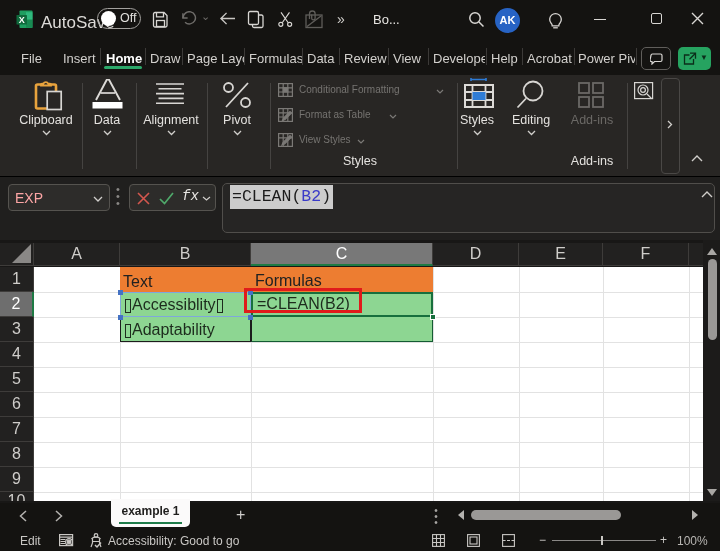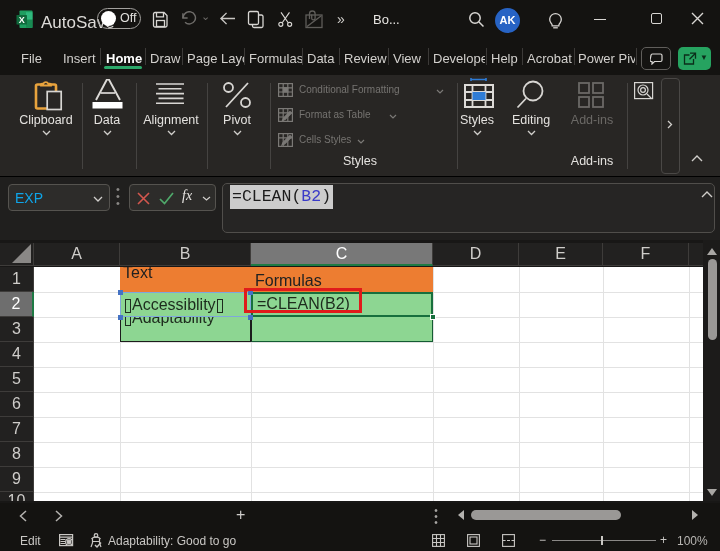--- a/index.html
+++ b/index.html
@@ -209,21 +209,21 @@
     </svg>
     <div class="glabel" style="left:299px;top:34px">Format as Table</div>
     <svg class="abs" style="left:389px;top:39px" width="8" height="5" viewBox="0 0 8 5" fill="none" stroke="#7b7976" stroke-width="1.2">
         <path d="M1 1 L4 4 L7 1"></path>
       </svg>
     <svg class="abs" style="left:278px;top:58px" width="16" height="14" viewBox="0 0 16 14" fill="none" stroke="#7b7976" stroke-width="1.2">
       <rect x="0.6" y="0.6" width="13.8" height="12.8"></rect>
       <path d="M0.6 4.8 h13.8 M5.2 0.6 v12.8 M9.8 0.6 v12.8"></path>
       <path d="M13.5 4 L6.5 11 l-2.5 1 l1 -2.5 L12 2.5 z" fill="#7b7976"></path>
     </svg>
-    <div class="glabel" style="left:299px;top:59px">Cells Styles</div>
+    <div class="glabel" style="left:299px;top:59px">View Styles</div>
     <svg class="abs" style="left:357px;top:64px" width="8" height="5" viewBox="0 0 8 5" fill="none" stroke="#7b7976" stroke-width="1.2">
         <path d="M1 1 L4 4 L7 1"></path>
       </svg>
     <div class="rlabel" style="left:325px;top:79px;width:70px">Styles</div>
     <div class="rsep" style="left:457px"></div>
 
     <svg class="abs" style="left:463px;top:2px" width="31" height="31" viewBox="0 0 31 31">
       <path d="M8 2.5 h15 M8 1 v3 M23 1 v3" stroke="#2e7cd6" stroke-width="1.6" fill="none"></path>
       <rect x="2" y="8" width="28" height="22" fill="none" stroke="#dcdad7" stroke-width="2"></rect>
       <path d="M2 15 h28 M2 23 h28 M9.5 8 v22 M22.5 8 v22" stroke="#dcdad7" stroke-width="1.8"></path>
@@ -264,35 +264,35 @@
         <path d="M1 1 L4.5 4.5 L1 8"></path>
       </svg>
     <div class="rlabel" style="left:557px;top:79px;width:70px">Add-ins</div>
     <svg class="abs" style="left:691px;top:80px" width="12" height="7" viewBox="0 0 12 7" fill="none" stroke="#d0cecb" stroke-width="1.4">
         <path d="M1 6 L6 1 L11 6"></path>
       </svg>
   </div>
   <div class="abs" id="fbar">
 
     <div class="abs" style="left:8px;top:7px;width:102px;height:27px;background:#2d2c2a;border:1px solid #55534f;border-radius:4px;">
-      <div class="abs" style="left:6px;top:5px;font-size:14px;color:#0ea5e9">EXP</div>
+      <div class="abs" style="left:6px;top:5px;font-size:14px;color:#fca5a5">EXP</div>
       <svg class="abs" style="left:84px;top:11px" width="10" height="6" viewBox="0 0 10 6" fill="none" stroke="#d0cecb" stroke-width="1.3">
           <path d="M1 1 L5 5 L9 1"></path>
         </svg>
     </div>
     <div class="abs" style="left:116px;top:9px;color:#8a8886;font-size:11px;line-height:7px;width:4px;text-align:center">•<br>•<br>•</div>
 
     <div class="abs" style="left:129px;top:7px;width:87px;height:27px;background:#2d2c2a;border:1px solid #55534f;border-radius:4px;">
       <svg class="abs" style="left:7px;top:7px" width="13" height="13" viewBox="0 0 13 13" fill="none" stroke="#d4574e" stroke-width="1.6">
           <path d="M1 1 L12 12 M12 1 L1 12"></path>
         </svg>
       <svg class="abs" style="left:29px;top:7px" width="15" height="13" viewBox="0 0 15 13" fill="none" stroke="#4fa86a" stroke-width="1.7">
           <path d="M1 7 L5.5 11.5 L14 1"></path>
         </svg>
-      <div class="abs" style="left:52px;top:3px;font-size:14px;font-style:italic;color:#e8e6e3;font-family:Liberation Serif, serif"><i>f</i>x</div>
+      <div class="abs" style="left:52px;top:3px;font-size:14px;font-style:italic;color:#e8e6e3;font-family:Liberation Mono, monospace"><i>f</i>x</div>
       <svg class="abs" style="left:72px;top:11px" width="9" height="5" viewBox="0 0 9 5" fill="none" stroke="#d0cecb" stroke-width="1.2">
           <path d="M1 1 L4.5 4 L8 1"></path>
         </svg>
     </div>
 
     <div class="abs" style="left:222px;top:6px;width:493px;height:50px;background:#262524;border:1px solid #504e4b;border-radius:5px;">
       <div class="abs" style="left:7px;top:1px;background:#cccccc;padding:2px 2px 2px 2px;line-height:20px;font-family:'Liberation Mono',monospace;font-size:16.5px;color:#1c1c1c;">=CLEAN(<span style="color:#3a3ac8">B2</span>)</div>
       <svg class="abs" style="left:478px;top:7px" width="12" height="7" viewBox="0 0 12 7" fill="none" stroke="#d0cecb" stroke-width="1.4">
           <path d="M1 6 L6 1 L11 6"></path>
         </svg>
@@ -334,24 +334,24 @@
     <div class="ghl" style="left:34px;top:52px;width:669px"></div>
     <div class="ghl" style="left:34px;top:77px;width:669px"></div>
     <div class="ghl" style="left:34px;top:102px;width:669px"></div>
     <div class="ghl" style="left:34px;top:127px;width:669px"></div>
     <div class="ghl" style="left:34px;top:152px;width:669px"></div>
     <div class="ghl" style="left:34px;top:177px;width:669px"></div>
     <div class="ghl" style="left:34px;top:202px;width:669px"></div>
     <div class="ghl" style="left:34px;top:227px;width:669px"></div>
     <div class="ghl" style="left:34px;top:252px;width:669px"></div>
 
-    <div class="cell" style="left:120px;top:27px;width:131px;height:25px;background:#ED7D31;padding-bottom:10px;color:#212121">Text</div>
+    <div class="cell" style="left:120px;top:27px;width:131px;height:25px;background:#ED7D31;padding-bottom:1px;color:#212121">Text</div>
     <div class="cell" style="left:251px;top:27px;width:182px;height:25px;background:#ED7D31;padding-bottom:2px;padding-left:4px;color:#212121">Formulas</div>
     <div class="cell" style="left:120px;top:52px;width:131px;height:25px;background:#8dd692;border:1px solid #7fa7dc;padding-bottom:2px"><span class="boxg"></span>Accessiblity<span class="boxg"></span></div>
-    <div class="cell" style="left:120px;top:77px;width:131px;height:25px;background:#8dd692;border-left:1px solid #1c1c1c;border-right:1px solid #1c1c1c;border-bottom:1px solid #1c1c1c;padding-bottom:14px"><span class="boxg"></span>Adaptability</div>
+    <div class="cell" style="left:120px;top:77px;width:131px;height:25px;background:#8dd692;border-left:1px solid #1c1c1c;border-right:1px solid #1c1c1c;border-bottom:1px solid #1c1c1c;padding-bottom:2px"><span class="boxg"></span>Adaptability</div>
     <div class="cell" style="left:251px;top:52px;width:182px;height:25px;background:#8dd692;border:2px solid #176f3d;padding-bottom:2px;padding-left:4px">=CLEAN(B2)</div>
     <div class="cell" style="left:251px;top:77px;width:182px;height:25px;background:#8dd692;border-left:1px solid #1c1c1c;border-right:1px solid #145c33;border-bottom:1px solid #145c33;"></div>
 
     <div class="abs" style="left:118px;top:50px;width:5px;height:5px;background:#4472c4"></div>
     <div class="abs" style="left:248px;top:50px;width:5px;height:5px;background:#4472c4"></div>
     <div class="abs" style="left:118px;top:75px;width:5px;height:5px;background:#4472c4"></div>
     <div class="abs" style="left:248px;top:75px;width:5px;height:5px;background:#4472c4"></div>
 
     <div class="abs" style="left:244px;top:48px;width:118px;height:25px;border:3px solid #e01b1b"></div>
 
@@ -363,40 +363,41 @@
       <div class="abs" style="left:4px;top:249px;width:0;height:0;border-left:5px solid transparent;border-right:5px solid transparent;border-top:7px solid #a9a7a4;"></div>
     </div>
   </div>
   <div class="abs" id="tabbar">
     <svg class="abs" style="left:19px;top:7px" width="8" height="12" viewBox="0 0 8 12" fill="none" stroke="#b4b2af" stroke-width="1.5">
         <path d="M7 1 L1.5 6 L7 11"></path>
       </svg>
     <svg class="abs" style="left:55px;top:7px" width="8" height="12" viewBox="0 0 8 12" fill="none" stroke="#b4b2af" stroke-width="1.5">
         <path d="M1 1 L6.5 6 L1 11"></path>
       </svg>
+    <div class="abs" style="left:111px;top:-4px;width:79px;height:28px;background:#fbfafa;border-radius:0 0 5px 5px;color:#1f1e1d;font-size:12px;font-weight:bold;text-align:center;line-height:25px;">example 1<div class="abs" style="left:8px;right:8px;bottom:3px;height:2.5px;background:#1e7c4a"></div></div>
     <div class="abs" style="left:236px;top:3px;font-size:16px;color:#cfcdca;font-weight:400">+</div>
     <div class="abs" style="left:434px;top:5px;color:#a8a6a3;font-size:10px;line-height:6px;width:4px;text-align:center">•<br>•<br>•</div>
     <div class="abs" style="left:458px;top:7px;width:0;height:0;border-top:5px solid transparent;border-bottom:5px solid transparent;border-right:6px solid #b4b2af;"></div>
     <div class="abs" style="left:471px;top:7px;width:150px;height:9.5px;background:#9a9896;border-radius:5px"></div>
     <div class="abs" style="left:692px;top:7px;width:0;height:0;border-top:5px solid transparent;border-bottom:5px solid transparent;border-left:6px solid #b4b2af;"></div>
   </div>
   <div class="abs" id="statusbar">
     <div class="abs" style="left:20px;top:4px">Edit</div>
     <svg class="abs" style="left:59px;top:4px" width="15" height="13" viewBox="0 0 15 13" fill="none" stroke="#c9c7c4" stroke-width="1.2">
       <rect x="0.6" y="0.6" width="13" height="11"></rect>
       <path d="M0.6 3.2 h13 M1.5 5.5 h5 M1.5 7.5 h5 M1.5 9.5 h5"></path>
       <circle cx="10" cy="8" r="3.4" fill="#141311"></circle>
       <circle cx="10" cy="8" r="1.8" fill="#c9c7c4"></circle>
     </svg>
     <svg class="abs" style="left:89px;top:3px" width="15" height="16" viewBox="0 0 15 16" fill="none" stroke="#c9c7c4" stroke-width="1.2">
       <circle cx="7" cy="2.5" r="1.8"></circle>
       <path d="M2.5 6 a6 6 0 0 1 9 0 M3.5 6 v4 l-1.5 4 M10.5 6 v4 l1.5 4 M3.5 8.5 h7"></path>
       <path d="M6 12 l2 2 l4 -4.5" stroke-width="1.5"></path>
     </svg>
-    <div class="abs" style="left:108px;top:4px">Adaptability: Good to go</div>
+    <div class="abs" style="left:108px;top:4px">Accessibility: Good to go</div>
     <svg class="abs" style="left:432px;top:4px" width="13" height="13" viewBox="0 0 13 13" fill="none" stroke="#c9c7c4" stroke-width="1.1">
       <rect x="0.6" y="0.6" width="11.8" height="11.8"></rect>
       <path d="M0.6 4.5 h11.8 M0.6 8.5 h11.8 M4.5 0.6 v11.8 M8.5 0.6 v11.8"></path>
     </svg>
     <svg class="abs" style="left:467px;top:4px" width="13" height="13" viewBox="0 0 13 13" fill="none" stroke="#c9c7c4" stroke-width="1.1">
       <rect x="0.6" y="0.6" width="11.8" height="11.8"></rect>
       <rect x="3" y="3" width="7" height="7"></rect>
     </svg>
     <svg class="abs" style="left:502px;top:4px" width="13" height="13" viewBox="0 0 13 13" fill="none" stroke="#c9c7c4" stroke-width="1.1">
       <rect x="0.6" y="0.6" width="11.8" height="11.8"></rect>

